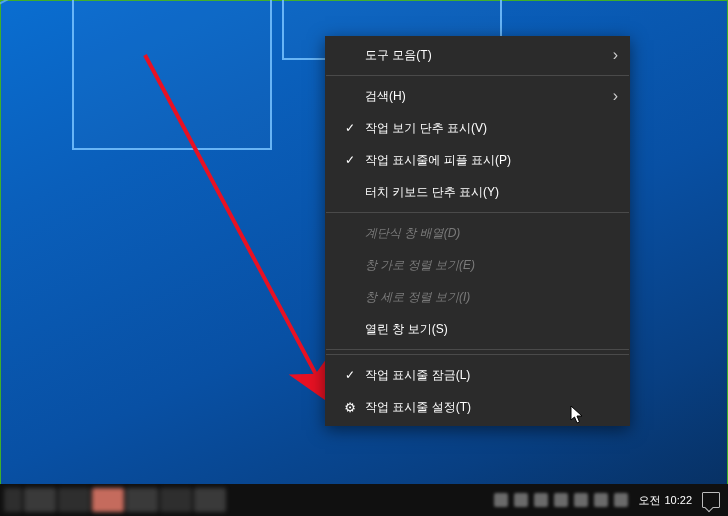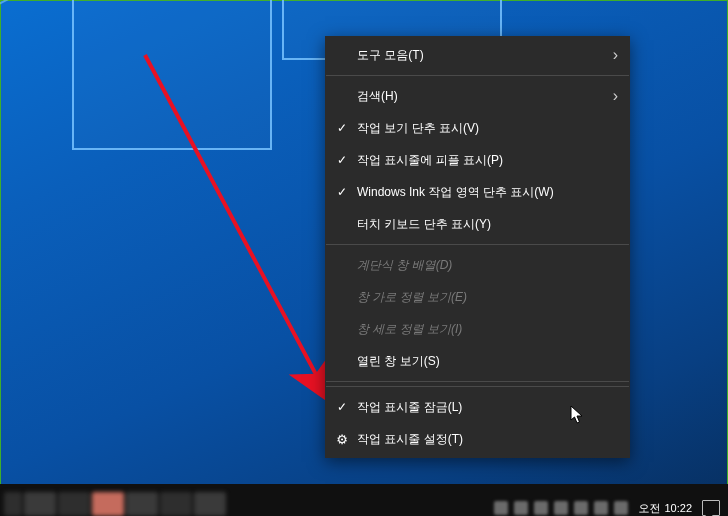--- a/index.html
+++ b/index.html
@@ -37,21 +37,21 @@
     background: #2b2b2b;
     color: #ffffff;
     font-size: 12px;
     box-shadow: 0 4px 16px rgba(0,0,0,0.5);
     padding: 3px 0;
   }
   .menu-item {
     display: flex;
     align-items: center;
     height: 32px;
-    padding: 0 12px 0 6px;
+    padding: 0 12px 0 14px;
     cursor: default;
     position: relative;
   }
   .menu-item.highlight { background: #414141; }
   .menu-icon {
     width: 22px;
     display: flex; align-items: center; justify-content: center;
     color: #ffffff;
     font-size: 12px;
   }
@@ -76,21 +76,21 @@
     pointer-events: none;
   }
 
   
   .taskbar {
     position: absolute;
     left: 0; bottom: 0;
     width: 100%; height: 32px;
     background: #101010;
     display: flex;
-    align-items: flex-end;
+    align-items: center;
     color: #ffffff;
     font-size: 11px;
   }
   .taskbar-left {
     display: flex; align-items: center; gap: 2px; padding-left: 4px;
     filter: blur(2px);
   }
   .tb-icon {
     width: 32px; height: 24px;
     background: #2e2e2e;
@@ -163,24 +163,20 @@
         <span class="menu-label">검색(H)</span>
         <span class="menu-arrow chevron"></span>
       </div>
       <div class="menu-item">
         <span class="menu-icon check"></span>
         <span class="menu-label">작업 보기 단추 표시(V)</span>
       </div>
       <div class="menu-item">
         <span class="menu-icon check"></span>
         <span class="menu-label">작업 표시줄에 피플 표시(P)</span>
-      </div>
-      <div class="menu-item">
-        <span class="menu-icon check"></span>
-        <span class="menu-label">Windows Ink 작업 영역 단추 표시(W)</span>
       </div>
       <div class="menu-item">
         <span class="menu-icon "></span>
         <span class="menu-label">터치 키보드 단추 표시(Y)</span>
       </div>
       <div class="menu-sep"></div>
       <div class="menu-item disabled">
         <span class="menu-icon "></span>
         <span class="menu-label">계단식 창 배열(D)</span>
       </div>

